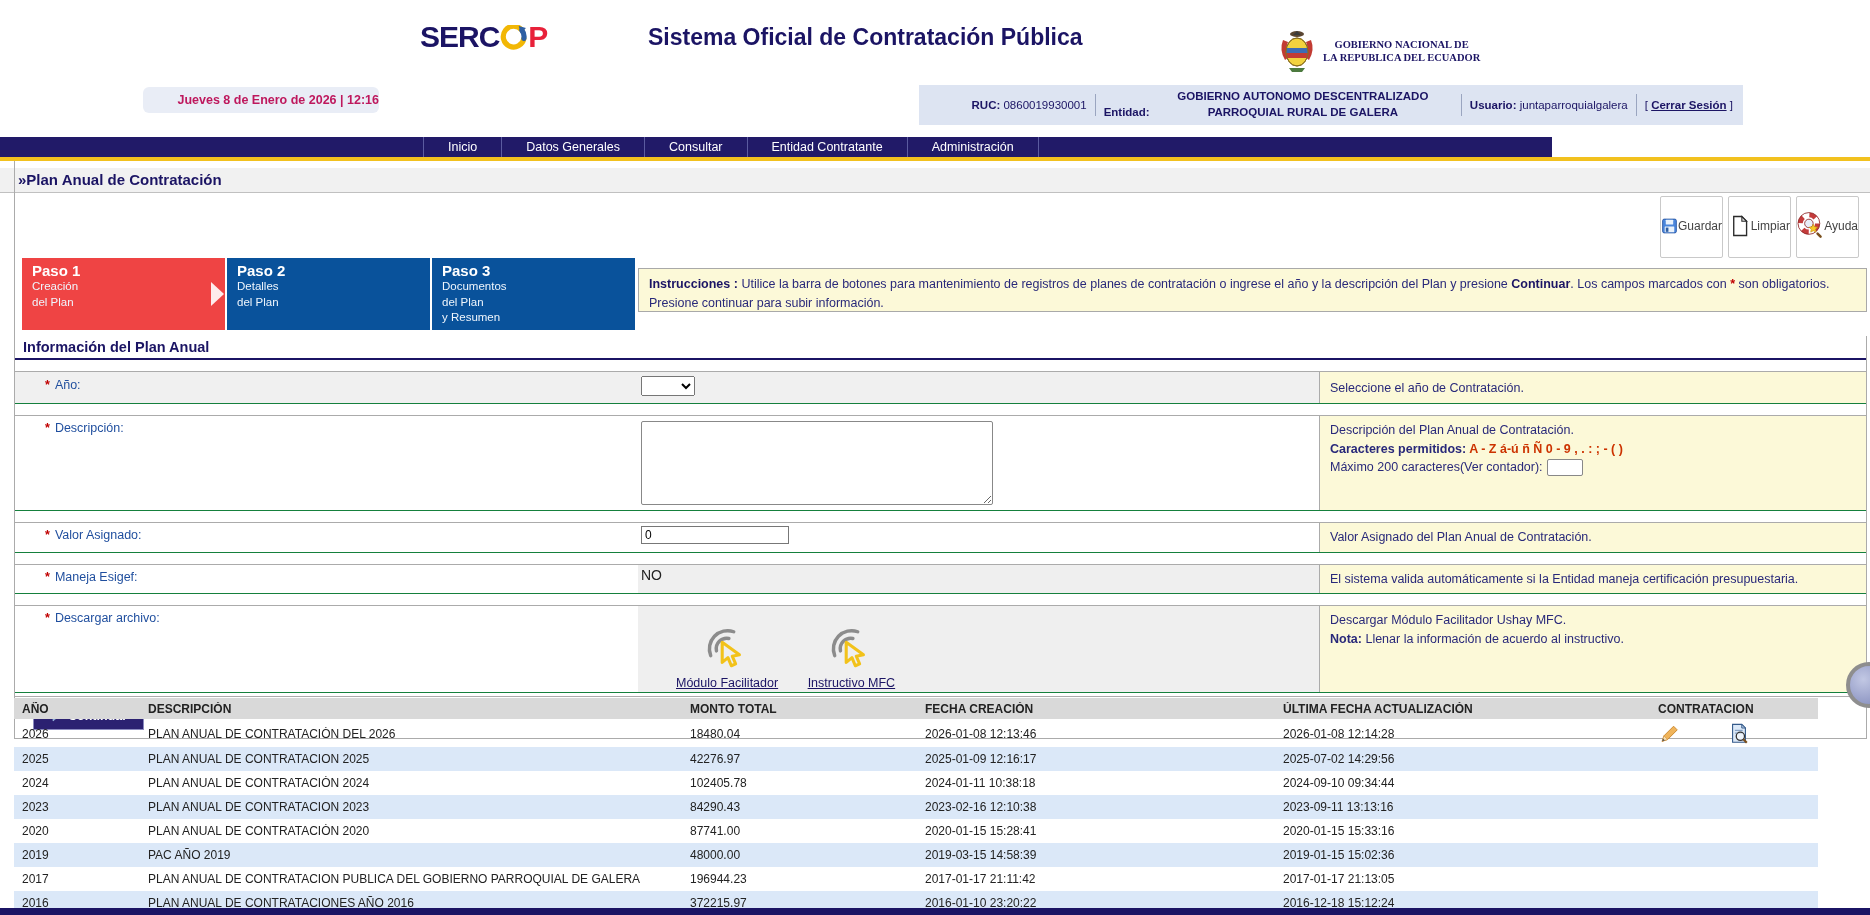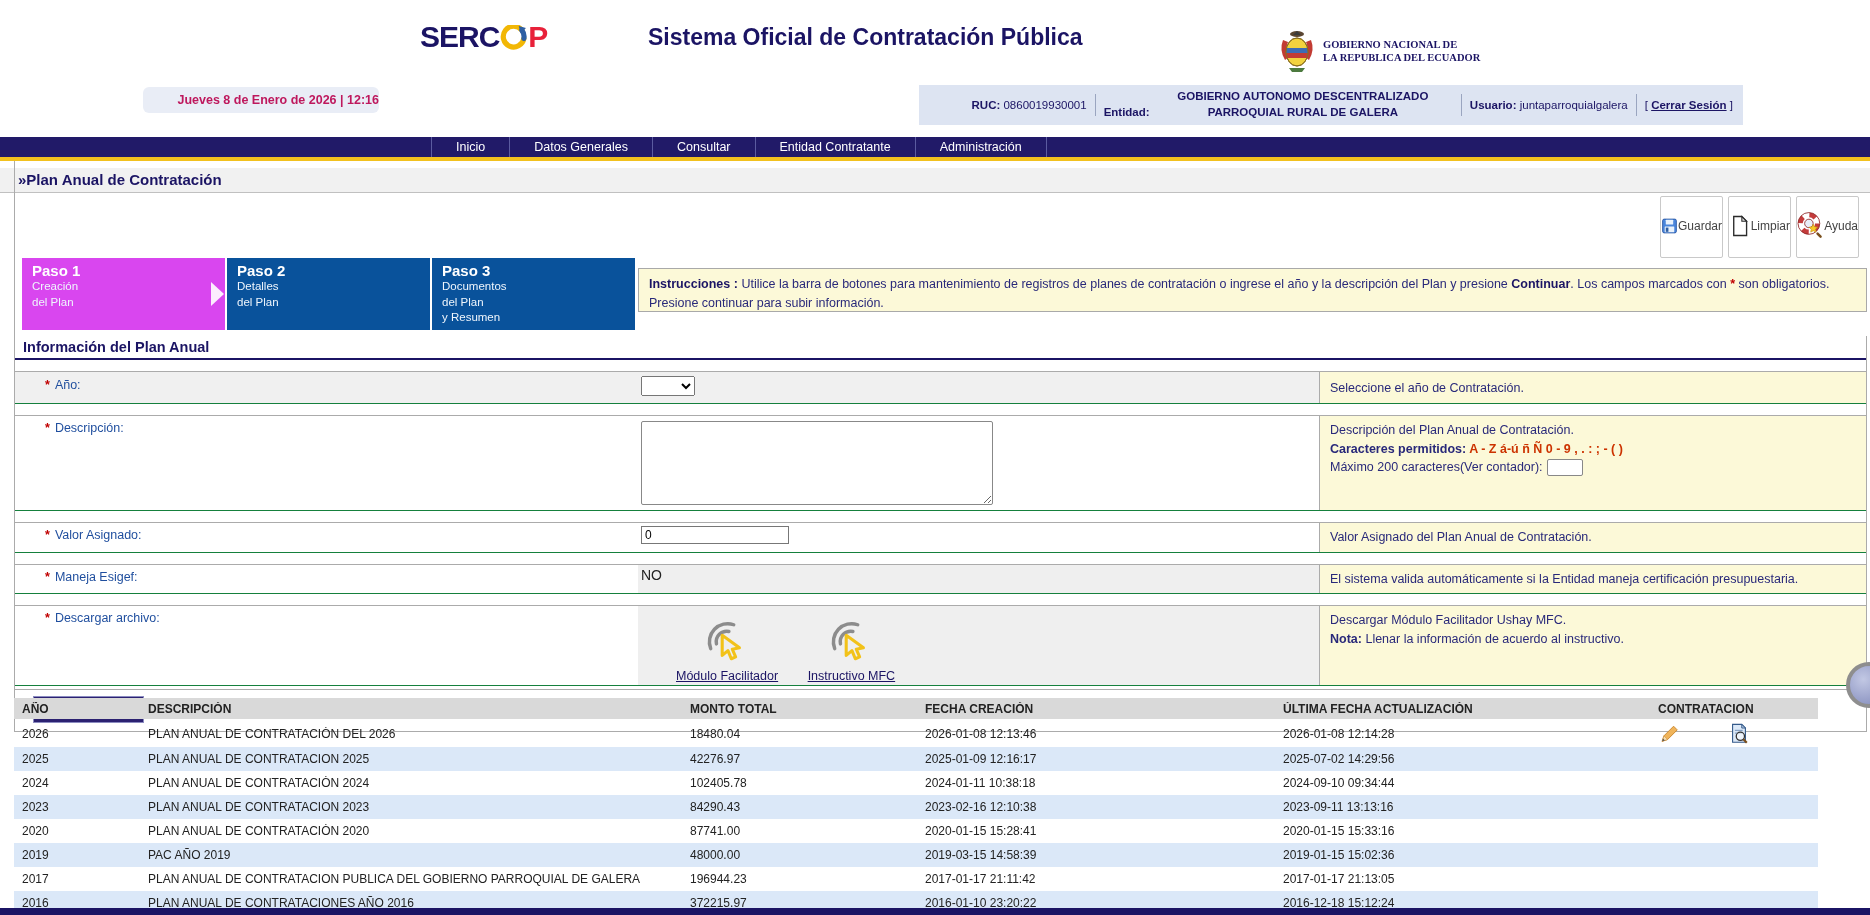--- a/index.html
+++ b/index.html
@@ -5,49 +5,49 @@
   * { box-sizing: border-box; margin: 0; padding: 0; }
   html,body { width:1870px; height:915px; overflow:hidden; background:#fff;
     font-family:"Liberation Sans","DejaVu Sans",sans-serif; color:#222; }
   .abs { position:absolute; }
   
   .logo-wrap { left:420px; top:20px; display:flex; align-items:center; }
   .logo-txt { font-size:30px; font-weight:bold; color:#1B1464; letter-spacing:-1px; }
   .logo-p { color:#E8213A; }
   .sys-title { left:648px; top:24px; font-size:23px; font-weight:bold; color:#1B1464; }
   .coat { left:1277px; top:28px; display:flex; align-items:center; gap:6px; }
-  .gov-txt { font-family:"Liberation Serif","DejaVu Serif",serif; font-size:10.5px; color:#1B1464; line-height:1.25; font-weight:bold; }
+  .gov-txt { font-family:"Liberation Serif","DejaVu Serif",serif; font-size:10.5px; color:#1B1464; line-height:1.25; font-weight:bold;text-align:center; }
   .date-box { left:143px; top:87px; width:236px; height:26px; background:#E9EDF6; border-radius:6px;
     text-align:right; line-height:26px; font-size:12.5px; font-weight:bold; color:#be185d; }
   .ruc-bar { left:919px; top:85px; width:824px; height:40px; background:#DDE4F2;
     display:flex; align-items:center; justify-content:flex-end; gap:8px; padding:0 10px;
     font-size:11.5px; color:#1B1464; }
   .ruc-bar b { font-weight:bold; }
   .vdiv { width:1px; height:22px; background:#9AA5C0; }
   .entity-val { display:inline-block; width:300px; text-align:center; line-height:1.35; font-weight:bold; }
   .logout { font-weight:bold; text-decoration:underline; color:#1B1464; cursor:pointer; }
   
-  .nav { left:0; top:137px; width:1870px; height:20px; background:#211A68; display:flex; align-items:stretch;padding-left:8px; }
+  .nav { left:0; top:137px; width:1552px; height:20px; background:#211A68; display:flex; align-items:stretch; }
   .nav-items { display:flex; margin-left:423px; }
   .nav-item { color:#fff; font-size:12.5px; line-height:20px; padding:0 24px; border-left:1px solid #5B5BA0; cursor:pointer; }
   .nav-item:last-child { border-right:1px solid #5B5BA0; }
   .nav-gold { left:0; top:157px; width:1870px; height:4px; background:#F2C11E; }
   
   .page-title-row { left:0; top:168px; width:1870px; height:25px; background:#F1F1F1;
     border-bottom:1px solid #C0C0C0; line-height:24px; padding-left:18px;
     font-size:15px; font-weight:bold; color:#1B1464; }
   
   .toolbar { left:1660px; top:196px; display:flex; gap:5px; }
   .tool-btn { width:63px; height:62px; background:#fff; border:1px solid #C9C9C9; border-radius:2px;
     display:flex; flex-direction:row; align-items:center; justify-content:flex-end; padding-bottom:3px; cursor:pointer; }
   .tool-btn span { font-size:12px; color:#444; }
   
   .steps { left:22px; top:258px; display:flex; gap:2px; }
   .step { width:203px; height:72px; padding:4px 10px; color:#fff; position:relative; }
-  .step-active { background:#d946ef; }
+  .step-active { background:#ef4444; }
   .step-inactive { background:#09529B; }
   .step h3 { font-size:15px; font-weight:bold; }
   .step div { font-size:11.5px; line-height:1.35; color:#EFF6FD; }
   .step-arrow { position:absolute; right:1px; top:50%; transform:translateY(-50%);
     width:0; height:0; border-left:13px solid rgba(255,255,255,.9);
     border-top:12px solid transparent; border-bottom:12px solid transparent; }
   
   .instructions { left:638px; top:268px; width:1229px; height:44px; background:#FCF9D8;
     border:1px solid #A9A9A9; padding:6px 10px; font-size:12.5px; color:#29297A; line-height:1.55; }
   .instructions b { color:#1B1464; }
@@ -246,21 +246,21 @@
       <span class="req">*</span><span>Maneja Esigef:</span>
     </div>
     <div class="fcontrol ctl-gray no-val">NO</div>
     <div class="fhelp">El sistema valida automáticamente si la Entidad maneja certificación presupuestaria.</div>
   </div>
 
   <div class="frow">
     <div class="flabel">
       <span class="req">*</span><span>Descargar archivo:</span>
     </div>
-    <div class="fcontrol ctl-gray" style="padding-left:38px; padding-top:13px;">
+    <div class="fcontrol ctl-gray" style="padding-left:38px; padding-top:20px;">
       <span class="dl-item">
         <svg width="46" height="46" viewBox="0 0 48 48">
           <path d="M31 6 A19 19 0 0 0 7 31" fill="none" stroke="#8C8C8C" stroke-width="3.6" stroke-linecap="round"></path>
           <path d="M26 13 A11 11 0 0 0 13 26" fill="none" stroke="#8C8C8C" stroke-width="3.6" stroke-linecap="round"></path>
           <path d="M19 17 v21 l6-5 3.5 8.5 4.5-2 -3.5-8 7.5-1.5 z" fill="none" stroke="#F2C21A" stroke-width="3.2" stroke-linejoin="round"></path>
         </svg>
         <a>Módulo Facilitador</a>
       </span>
       <span class="dl-item">
         <svg width="46" height="46" viewBox="0 0 48 48">

